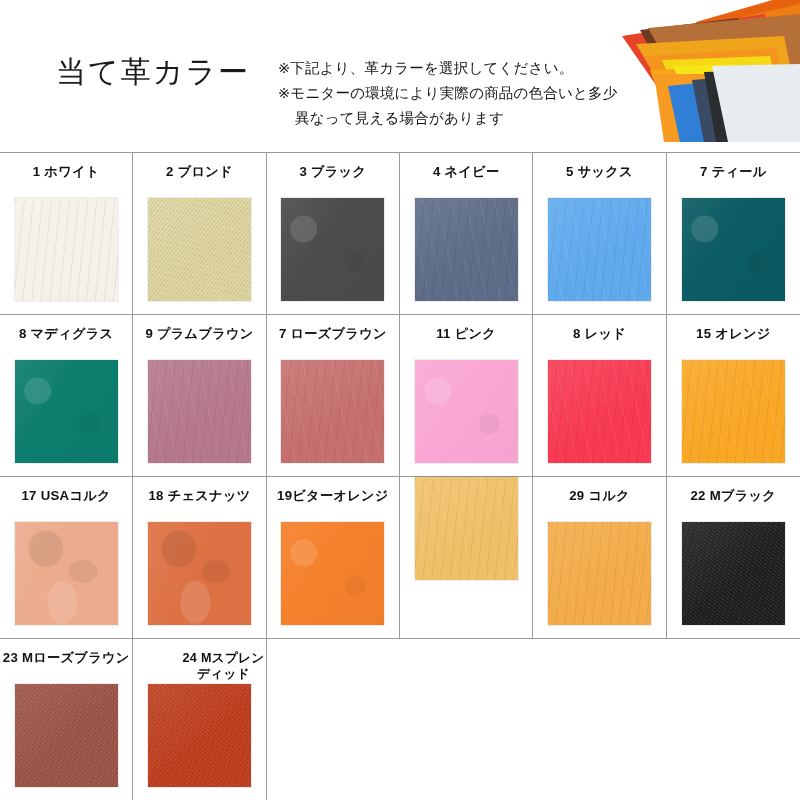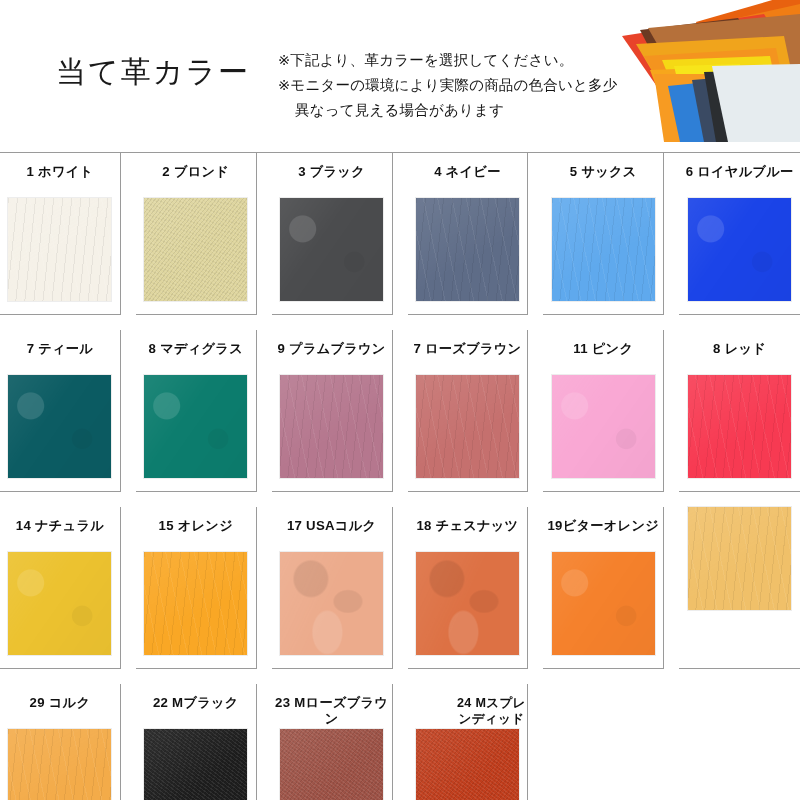--- a/index.html
+++ b/index.html
@@ -25,21 +25,21 @@
     position: absolute;
     left: 56px; top: 52px;
     font-size: 30px;
     letter-spacing: 2px;
     color: #1a1a1a;
     font-weight: 400;
     white-space: nowrap;
   }
   .notes {
     position: absolute;
-    left: 278px; top: 48px;
+    left: 278px; top: 56px;
     width: 330px;
   }
   .note-line {
     font-size: 14.5px;
     line-height: 25px;
     color: #141414;
     white-space: nowrap;
     letter-spacing: .2px;
   }
   .note-line.indent { padding-left: 17px; }
@@ -56,21 +56,20 @@
 
   
   .grid {
     position: absolute;
     left: 0; top: 152px;
     width: 800px; height: 648px;
     display: grid;
     grid-template-columns: repeat(6, 1fr);
     grid-template-rows: repeat(4, 162px);
     border-top: 1px solid #9a9a9a;
-    gap: 15px;
   }
   .cell {
     position: relative;
     border-right: 1px solid #9a9a9a;
     border-bottom: 1px solid #9a9a9a;
     display: flex;
     flex-direction: column;
     align-items: center;
   }
   .cell:nth-child(6n) { border-right: none; }
@@ -187,24 +186,20 @@
     <div class="cell">
       <div class="swatch-label">4 ネイビー</div>
       <div class="swatch veiny" style="background:#5e6c87"></div>
     </div>
 
     <div class="cell">
       <div class="swatch-label">5 サックス</div>
       <div class="swatch veiny" style="background:#5fa9ed"></div>
     </div>
 
-    <div class="cell">
-      <div class="swatch-label">6 ロイヤルブルー</div>
-      <div class="swatch" style="background:#1b44e8"></div>
-    </div>
 
     <div class="cell">
       <div class="swatch-label">7 ティール</div>
       <div class="swatch" style="background:#0c5c63"></div>
     </div>
 
     <div class="cell">
       <div class="swatch-label">8 マディグラス</div>
       <div class="swatch" style="background:#0d7d6e"></div>
     </div>
@@ -223,24 +218,20 @@
       <div class="swatch-label">11 ピンク</div>
       <div class="swatch" style="background:#f9a8d4"></div>
     </div>
 
 
     <div class="cell">
       <div class="swatch-label">8 レッド</div>
       <div class="swatch veiny" style="background:#f73a52"></div>
     </div>
 
-    <div class="cell">
-      <div class="swatch-label">14 ナチュラル</div>
-      <div class="swatch" style="background:#ecc230"></div>
-    </div>
 
     <div class="cell">
       <div class="swatch-label">15 オレンジ</div>
       <div class="swatch veiny" style="background:#f9a725"></div>
     </div>
 
 
     <div class="cell">
       <div class="swatch-label">17 USAコルク</div>
       <div class="swatch mottled" style="background:#ecab8c"></div>

